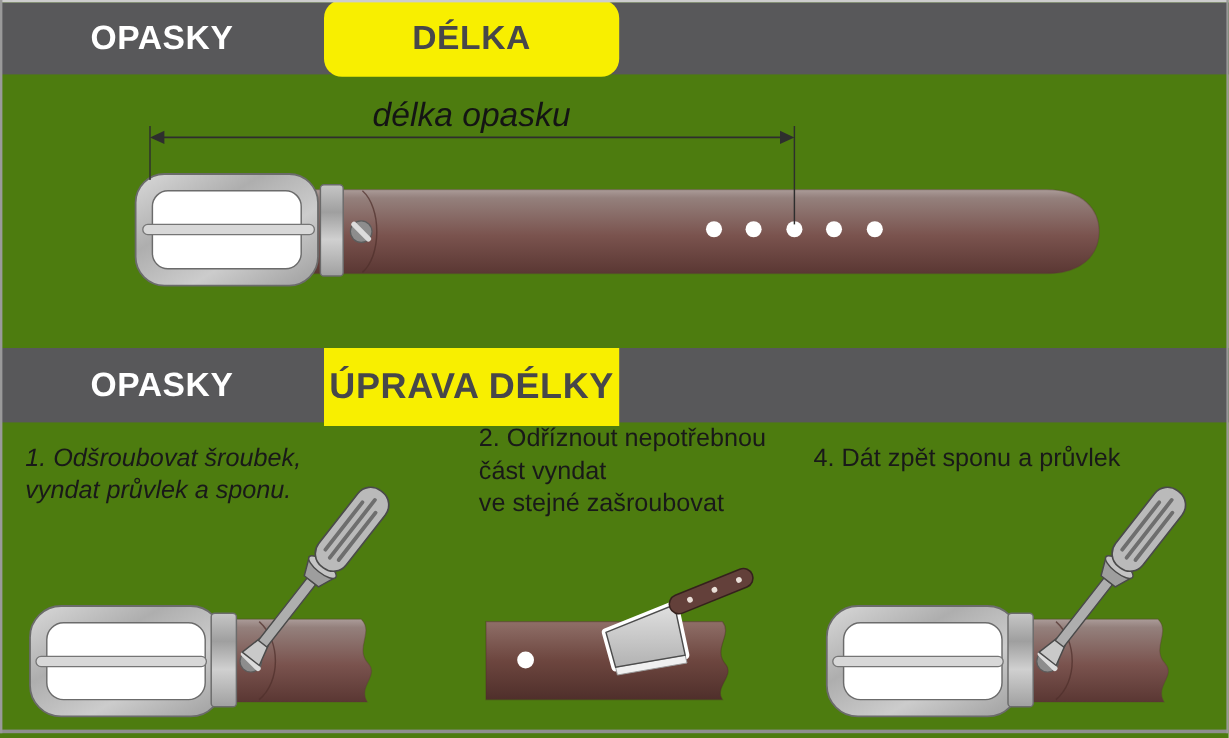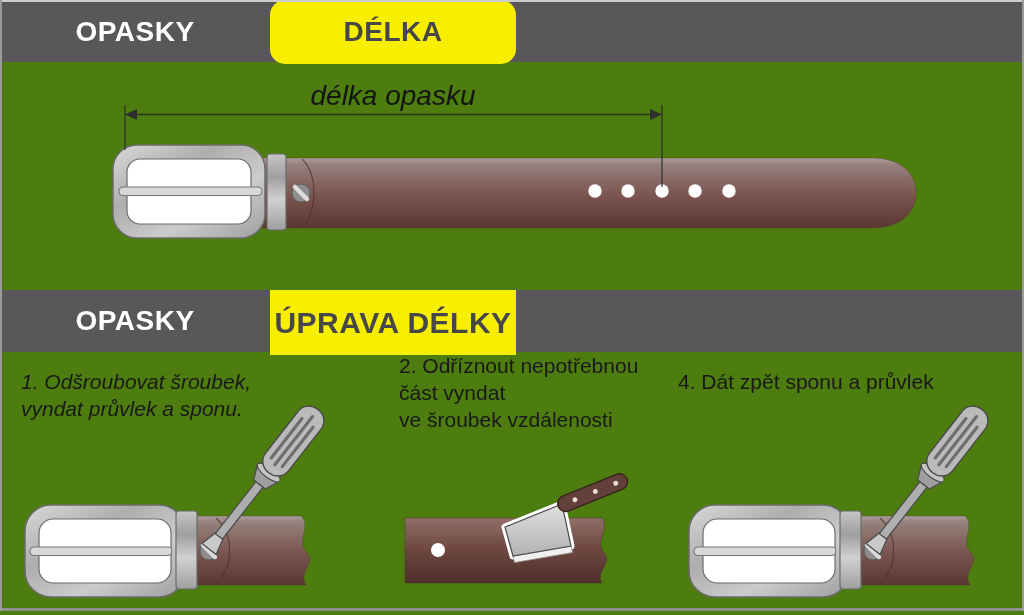--- a/index.html
+++ b/index.html
@@ -161,21 +161,21 @@
   <div class="dim-label">délka opasku</div>
 
   <div class="step step1">
     <div>1. Odšroubovat šroubek,</div>
     <div class="ind">vyndat průvlek a sponu.</div>
   </div>
 
   <div class="step step23">
     <div>2. Odříznout nepotřebnou</div>
     <div class="ind">část vyndat</div>
-    <div class="ind">ve šroubek vzdálenosti</div>
+    <div class="ind">ve stejné zašroubovat</div>
   </div>
 
   <div class="step step4">
     <div>4. Dát zpět sponu a průvlek</div>
   </div>
 
   <div class="top-strip"></div>
   <div class="bottom-strip"></div>
   <div class="edge-left"></div>
   <div class="edge-right"></div>

